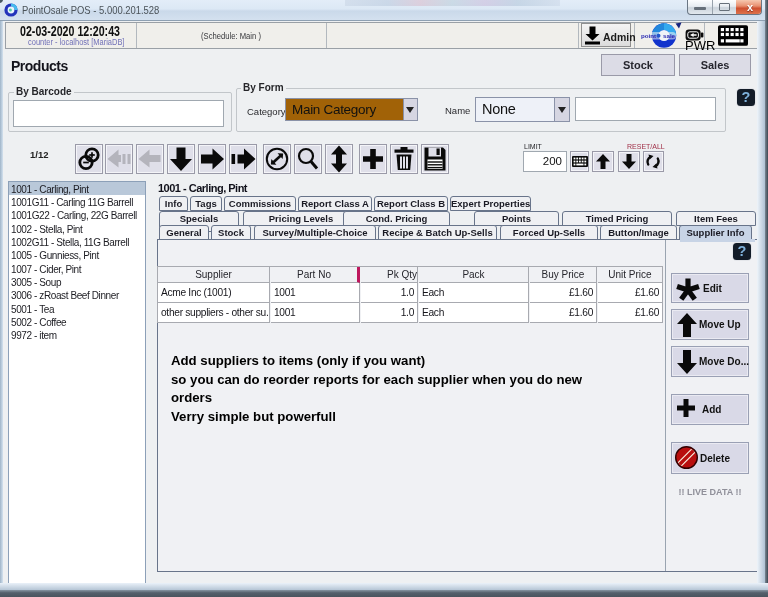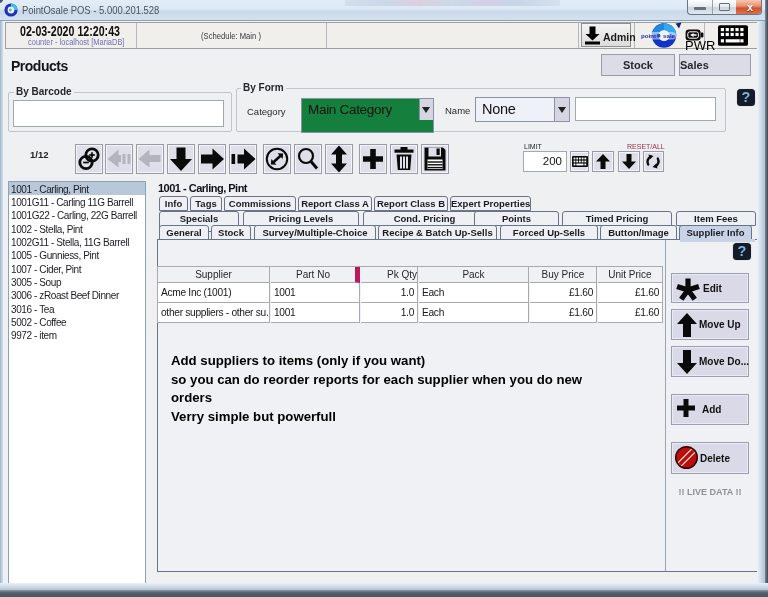--- a/index.html
+++ b/index.html
@@ -77,28 +77,28 @@
       <rect x="13.4" y="8.2" width="3.4" height="3.4"></rect>
       <rect x="18.6" y="8.2" width="3.4" height="3.4"></rect>
       <rect x="23.8" y="8.2" width="3.4" height="3.4"></rect>
 <rect x="3" y="15" width="3.4" height="3.4"></rect>
       <rect x="8.2" y="15" width="15" height="3.4"></rect>
       <rect x="23.8" y="15" width="3.4" height="3.4"></rect>
 </g>
   </svg>
 <div class="a" style="left:11px;top:58px;font-size:14px;font-weight:bold;color:#14141c;letter-spacing:-0.5px">Products</div>
 <div class="a" style="left:601px;top:54px;width:74px;height:22px;background:#dcdce6;border:1px solid #9a9aa8;font-size:11px;font-weight:bold;color:#26262e;text-align:center;line-height:21px">Stock</div>
-<div class="a" style="left:679px;top:54px;width:72px;height:22px;background:#dcdce6;border:1px solid #9a9aa8;font-size:11px;font-weight:bold;color:#26262e;text-align:left;line-height:21px">Sales</div>
+<div class="a" style="left:679px;top:54px;width:72px;height:22px;background:#dcdce6;border:1px solid #9a9aa8;font-size:11px;font-weight:bold;color:#26262e;text-align:center;line-height:21px">Sales</div>
 <div class="a" style="left:8px;top:92px;width:224px;height:40px;border:1px solid #c2c6ca;border-radius:2px"></div>
 <div class="a" style="left:14px;top:86px;font-size:10px;font-weight:bold;color:#26262a;background:#eef0f2;padding:0 2px">By Barcode</div>
 <div class="a" style="left:236px;top:88px;width:490px;height:44px;border:1px solid #c2c6ca;border-radius:2px"></div>
 <div class="a" style="left:241px;top:82px;font-size:10px;font-weight:bold;color:#26262a;background:#eef0f2;padding:0 2px">By Form</div>
 <div class="a" style="left:13px;top:100px;width:211px;height:27px;background:#fff;border:1px solid #a0a8b0"></div>
 <div class="a" style="left:247px;top:106px;font-size:9.5px;color:#2a2a2e">Category</div>
-<div class="a" style="left:301px;top:98px;width:133px;height:35px;border:1px solid #8a92a8;background:#15803d">
+<div class="a" style="left:285px;top:98px;width:133px;height:23px;border:1px solid #8a92a8;background:#a16207">
 <div style="position:absolute;left:6px;top:3px;font-size:13.5px;color:#111;letter-spacing:-0.3px">Main Category</div>
 <div style="position:absolute;right:0;top:0;width:14px;height:21px;background:#d6d6e2;border-left:1px solid #8a92a8"></div>
 <div style="position:absolute;right:3px;top:8px;border:4px solid transparent;border-top:6px solid #222"></div>
 </div>
 <div class="a" style="left:445px;top:105px;font-size:9.5px;color:#2a2a2e">Name</div>
 <div class="a" style="left:475px;top:97px;width:95px;height:25px;border:1px solid #8a92a8;background:#eef1f8">
 <div style="position:absolute;left:6px;top:3px;font-size:14.5px;color:#111;letter-spacing:-0.3px">None</div>
 <div style="position:absolute;right:0;top:0;width:15px;height:23px;background:#d6d6e2;border-left:1px solid #8a92a8"></div>
 <div style="position:absolute;right:3px;top:9px;border:4.5px solid transparent;border-top:6px solid #222"></div>
 </div>
@@ -217,53 +217,53 @@
 <div class="a" style="left:9px;top:182px;width:136px;height:13px;background:#b9c8d9"></div>
 <div class="a" style="left:11px;top:183.5px;font-size:10px;letter-spacing:-0.4px;color:#1c1c22;white-space:nowrap">1001 - Carling, Pint</div>
 <div class="a" style="left:11px;top:196.8px;font-size:10px;letter-spacing:-0.4px;color:#1c1c22;white-space:nowrap">1001G11 - Carling 11G Barrell</div>
 <div class="a" style="left:11px;top:210.2px;font-size:10px;letter-spacing:-0.4px;color:#1c1c22;white-space:nowrap">1001G22 - Carling, 22G Barrell</div>
 <div class="a" style="left:11px;top:223.5px;font-size:10px;letter-spacing:-0.4px;color:#1c1c22;white-space:nowrap">1002 - Stella, Pint</div>
 <div class="a" style="left:11px;top:236.9px;font-size:10px;letter-spacing:-0.4px;color:#1c1c22;white-space:nowrap">1002G11 - Stella, 11G Barrell</div>
 <div class="a" style="left:11px;top:250.2px;font-size:10px;letter-spacing:-0.4px;color:#1c1c22;white-space:nowrap">1005 - Gunniess, Pint</div>
 <div class="a" style="left:11px;top:263.6px;font-size:10px;letter-spacing:-0.4px;color:#1c1c22;white-space:nowrap">1007 - Cider, Pint</div>
 <div class="a" style="left:11px;top:276.9px;font-size:10px;letter-spacing:-0.4px;color:#1c1c22;white-space:nowrap">3005 - Soup</div>
 <div class="a" style="left:11px;top:290.3px;font-size:10px;letter-spacing:-0.4px;color:#1c1c22;white-space:nowrap">3006 - zRoast Beef Dinner</div>
-<div class="a" style="left:11px;top:303.7px;font-size:10px;letter-spacing:-0.4px;color:#1c1c22;white-space:nowrap">3016 - Tea</div>
+<div class="a" style="left:11px;top:303.7px;font-size:10px;letter-spacing:-0.4px;color:#1c1c22;white-space:nowrap">5001 - Tea</div>
 <div class="a" style="left:11px;top:317.0px;font-size:10px;letter-spacing:-0.4px;color:#1c1c22;white-space:nowrap">5002 - Coffee</div>
 <div class="a" style="left:11px;top:330.4px;font-size:10px;letter-spacing:-0.4px;color:#1c1c22;white-space:nowrap">9972 - item</div>
 <div class="a" style="left:158px;top:182px;font-size:11px;font-weight:bold;letter-spacing:-0.5px;color:#10101a">1001 - Carling, Pint</div>
 <div class="tab" style="left:159px;top:196px;width:29px;height:15px;line-height:14px">Info</div>
 <div class="tab" style="left:190px;top:196px;width:32px;height:15px;line-height:14px">Tags</div>
 <div class="tab" style="left:224px;top:196px;width:72px;height:15px;line-height:14px">Commissions</div>
 <div class="tab" style="left:298px;top:196px;width:74px;height:15px;line-height:14px">Report Class A</div>
 <div class="tab" style="left:374px;top:196px;width:74px;height:15px;line-height:14px">Report Class B</div>
 <div class="tab" style="left:450px;top:196px;width:81px;height:15px;line-height:14px">Expert Properties</div>
 <div class="tab" style="left:159px;top:211px;width:80px;height:21px;line-height:14px">Specials</div>
 <div class="tab" style="left:243px;top:211px;width:116px;height:15px;line-height:14px">Pricing Levels</div>
-<div class="tab" style="left:363px;top:211px;width:123px;height:15px;line-height:14px">Cond. Pricing</div>
+<div class="tab" style="left:343px;top:211px;width:107px;height:15px;line-height:14px">Cond. Pricing</div>
 <div class="tab" style="left:474px;top:211px;width:85px;height:15px;line-height:14px">Points</div>
 <div class="tab" style="left:562px;top:211px;width:110px;height:15px;line-height:14px">Timed Pricing</div>
 <div class="tab" style="left:676px;top:211px;width:80px;height:15px;line-height:14px">Item Fees</div>
 <div class="tab" style="left:159px;top:225px;width:50px;height:15px;line-height:14px;background:#eff0f3">General</div>
 <div class="tab" style="left:211px;top:225px;width:40px;height:15px;line-height:14px;background:#eff0f3">Stock</div>
 <div class="tab" style="left:254px;top:225px;width:122px;height:15px;line-height:14px;background:#eff0f3">Survey/Multiple-Choice</div>
 <div class="tab" style="left:378px;top:225px;width:119px;height:15px;line-height:14px;background:#eff0f3">Recipe &amp; Batch Up-Sells</div>
 <div class="tab" style="left:500px;top:225px;width:98px;height:15px;line-height:14px;background:#eff0f3">Forced Up-Sells</div>
 <div class="tab" style="left:600px;top:225px;width:77px;height:15px;line-height:14px;background:#eff0f3">Button/Image</div>
 <div class="tab" style="left:679px;top:225px;width:73px;height:15px;line-height:14px;background:#c8d4e6">Supplier Info</div>
 <div class="a" style="left:157px;top:239px;width:605px;height:333px;background:#f0f1f4;border:1px solid #68748a"></div>
 <div class="a" style="left:680px;top:239px;width:75px;height:3px;background:#c8d4e6"></div>
 <div class="a" style="left:665px;top:240px;width:1px;height:331px;background:#9aa4b0"></div>
 <div class="a" style="left:733px;top:243px;width:18px;height:17px;background:#131c28;border-radius:3.5px;box-shadow:0 0 0 1px #e4e6ea">
     <div style="position:absolute;left:0;top:0;width:18px;height:17px;text-align:center;font-size:14.5px;font-weight:bold;color:#7fb2dc;line-height:17px">?</div>
     <div style="position:absolute;left:5px;bottom:-3px;width:0;height:0;border:3.5px solid transparent;border-top:4px solid #131c28"></div>
   </div>
 <div class="a" style="left:157px;top:266px;width:506px;height:57px;border-top:1px solid #a8aab0;border-left:1px solid #a8aab0"></div>
 <div class="a" style="left:158px;top:267px;width:112px;height:16px;background:#f0f1f4;border-right:1px solid #a8aab0;border-bottom:1px solid #a8aab0;font-size:10px;color:#26262c;text-align:center;line-height:15px">Supplier</div>
-<div class="a" style="left:271px;top:267px;width:89px;height:16px;background:#f0f1f4;border-right:5px solid #be185d;border-bottom:1px solid #a8aab0;font-size:10px;color:#26262c;text-align:center;line-height:15px">Part No</div>
+<div class="a" style="left:271px;top:267px;width:89px;height:16px;background:#f0f1f4;border-right:3px solid #be185d;border-bottom:1px solid #a8aab0;font-size:10px;color:#26262c;text-align:center;line-height:15px">Part No</div>
 <div class="a" style="left:361px;top:267px;width:57px;height:16px;background:#f0f1f4;border-right:1px solid #a8aab0;border-bottom:1px solid #a8aab0;font-size:10px;color:#26262c;text-align:right;line-height:15px">Pk Qty</div>
 <div class="a" style="left:419px;top:267px;width:110px;height:16px;background:#f0f1f4;border-right:1px solid #a8aab0;border-bottom:1px solid #a8aab0;font-size:10px;color:#26262c;text-align:center;line-height:15px">Pack</div>
 <div class="a" style="left:530px;top:267px;width:67px;height:16px;background:#f0f1f4;border-right:1px solid #a8aab0;border-bottom:1px solid #a8aab0;font-size:10px;color:#26262c;text-align:center;line-height:15px">Buy Price</div>
 <div class="a" style="left:598px;top:267px;width:65px;height:16px;background:#f0f1f4;border-right:1px solid #a8aab0;border-bottom:1px solid #a8aab0;font-size:10px;color:#26262c;text-align:center;line-height:15px">Unit Price</div>
 <div class="a" style="left:158px;top:283px;width:112px;height:20px;background:#fff;border-right:1px solid #a8aab0;border-bottom:1px solid #a8aab0;font-size:10.2px;color:#16161c;text-align:left;line-height:19px;letter-spacing:-0.3px;padding-left:3px;white-space:nowrap;overflow:hidden">Acme Inc (1001)</div>
 <div class="a" style="left:271px;top:283px;width:89px;height:20px;background:#fff;border-right:1px solid #a8aab0;border-bottom:1px solid #a8aab0;font-size:10.2px;color:#16161c;text-align:left;line-height:19px;letter-spacing:-0.3px;padding-left:3px;white-space:nowrap;overflow:hidden">1001</div>
 <div class="a" style="left:361px;top:283px;width:57px;height:20px;background:#fff;border-right:1px solid #a8aab0;border-bottom:1px solid #a8aab0;font-size:10.2px;color:#16161c;text-align:right;line-height:19px;letter-spacing:-0.3px;padding-right:3px;white-space:nowrap;overflow:hidden">1.0</div>
 <div class="a" style="left:419px;top:283px;width:110px;height:20px;background:#fff;border-right:1px solid #a8aab0;border-bottom:1px solid #a8aab0;font-size:10.2px;color:#16161c;text-align:left;line-height:19px;letter-spacing:-0.3px;padding-left:3px;white-space:nowrap;overflow:hidden">Each</div>
 <div class="a" style="left:530px;top:283px;width:67px;height:20px;background:#fff;border-right:1px solid #a8aab0;border-bottom:1px solid #a8aab0;font-size:10.2px;color:#16161c;text-align:right;line-height:19px;letter-spacing:-0.3px;padding-right:3px;white-space:nowrap;overflow:hidden">£1.60</div>
 <div class="a" style="left:598px;top:283px;width:65px;height:20px;background:#fff;border-right:1px solid #a8aab0;border-bottom:1px solid #a8aab0;font-size:10.2px;color:#16161c;text-align:right;line-height:19px;letter-spacing:-0.3px;padding-right:3px;white-space:nowrap;overflow:hidden">£1.60</div>

